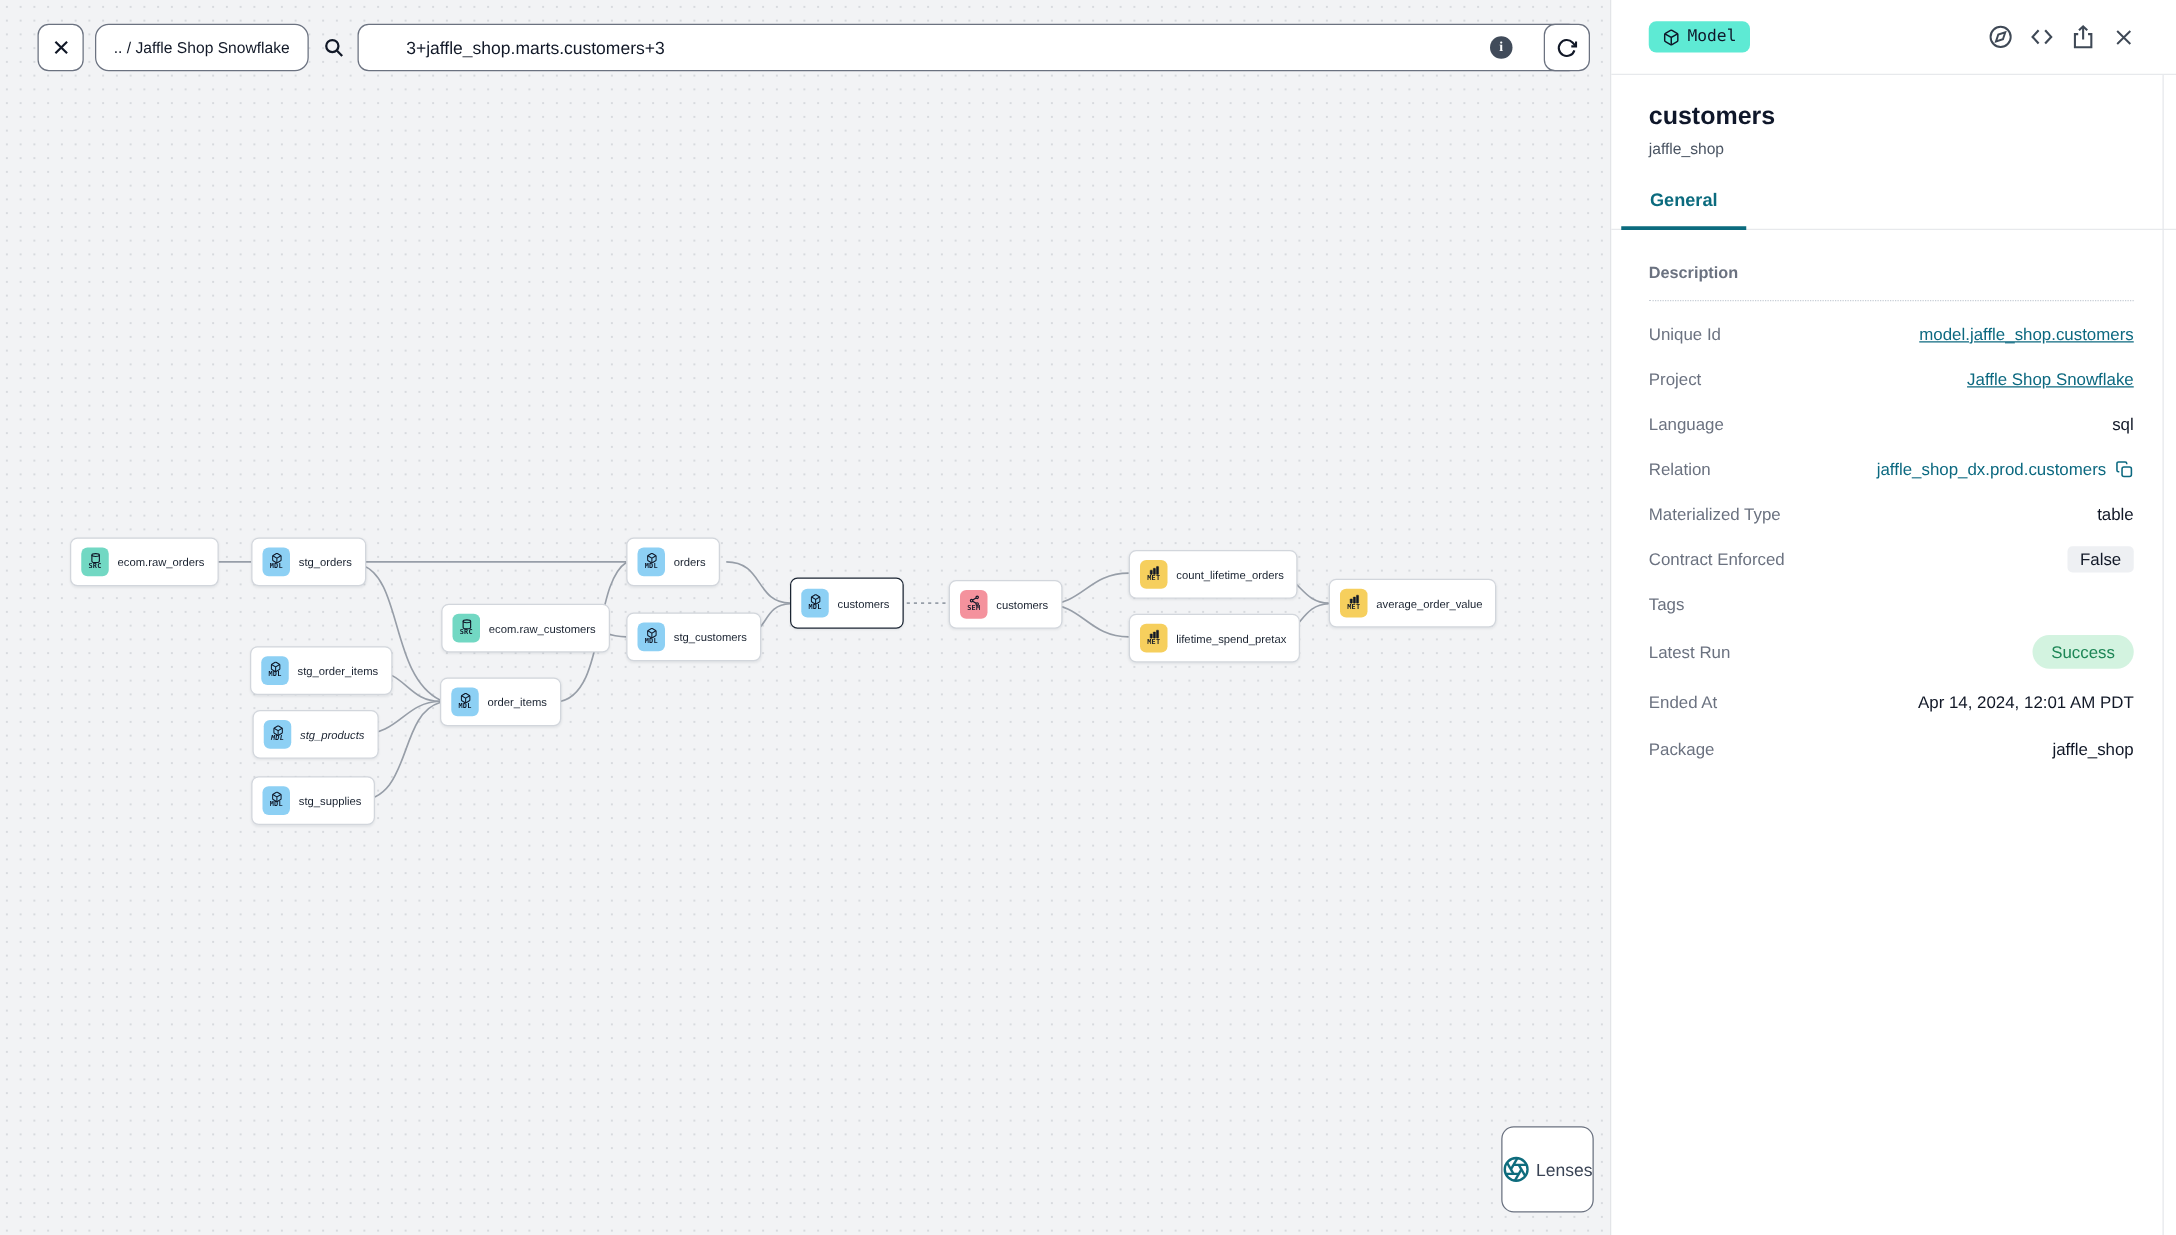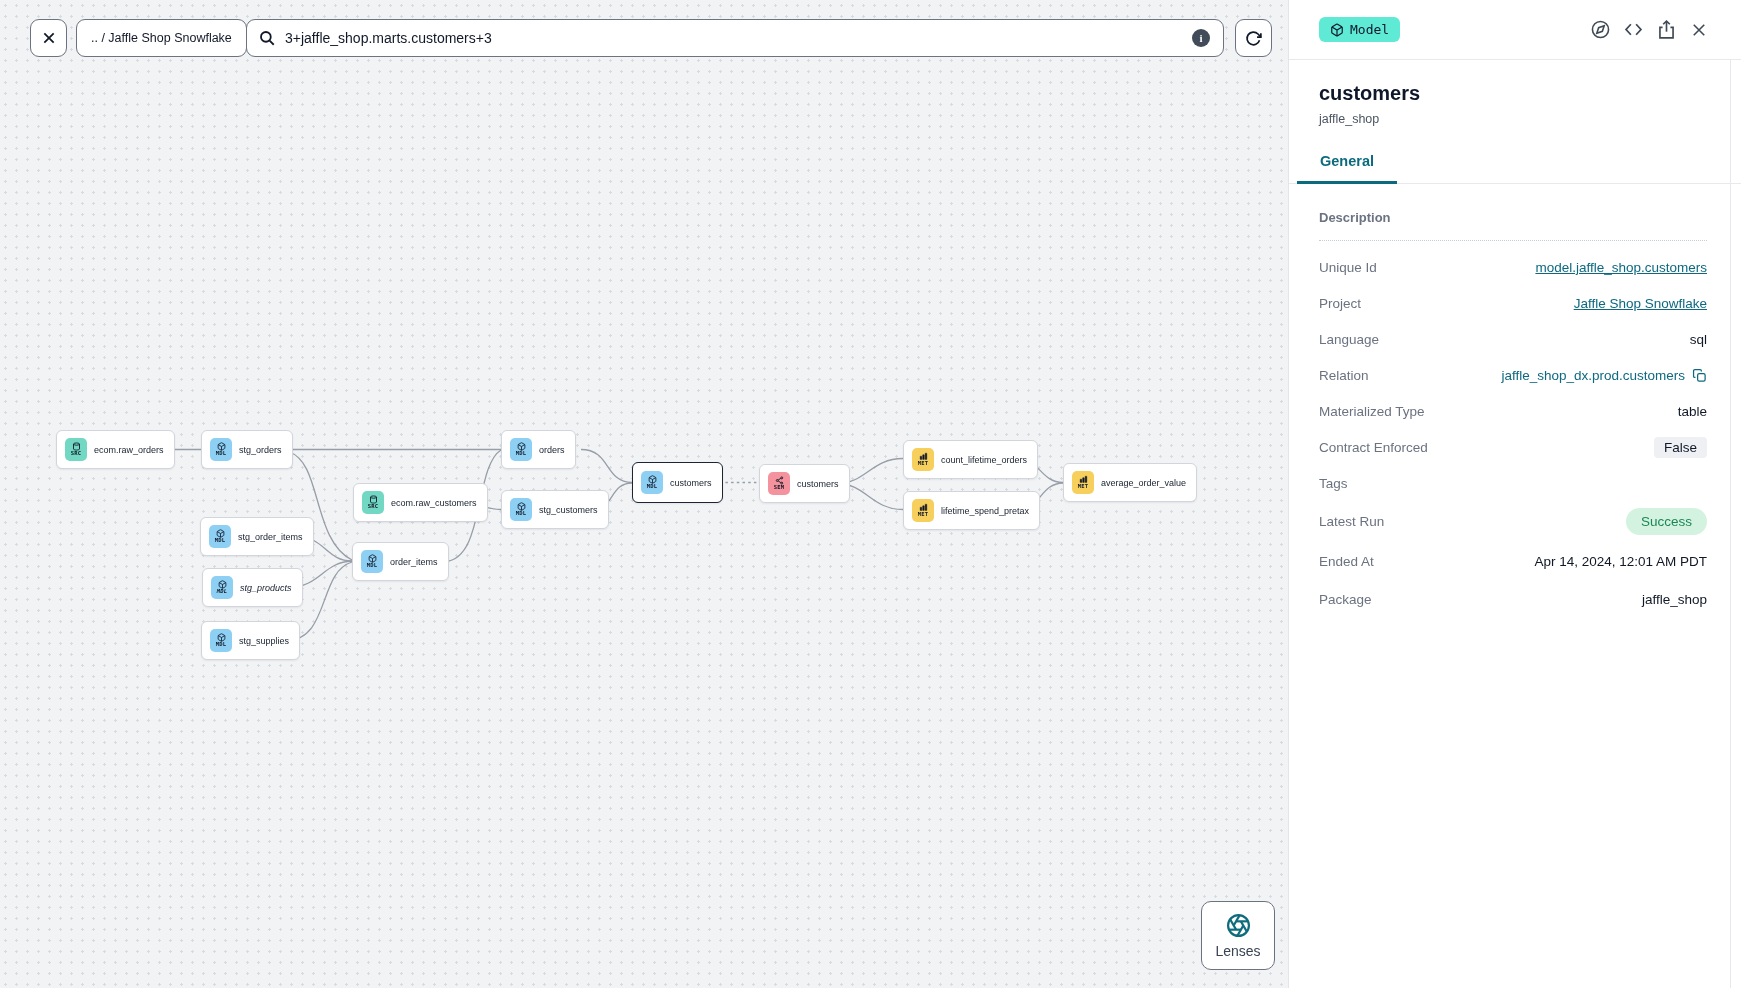--- a/index.html
+++ b/index.html
@@ -30,35 +30,35 @@
   .k-mdl .nbadge { background:#8dd0f4; }
   .k-sem .nbadge { background:#f4929d; }
   .k-met .nbadge { background:#f6cf5d; }
 
   
   .tbtn { position:absolute; top:19px; height:38px; background:#fff;
     border:1.5px solid #6b7280; border-radius:9px; display:flex; align-items:center;
     justify-content:center; cursor:pointer; }
   .tbtn svg { stroke:#111827; }
   .btn-close { left:30px; width:37px; }
-  .breadcrumb { left:76px; padding:0 14px; font-size:12.5px; color:#111827; }
+  .breadcrumb { left:76px; padding:0 14px; font-size:12.5px; color:#111827;border-radius:11px; }
   .searchwrap { position:absolute; left:246px; top:19px; width:978px; height:38px; }
   .searchwrap input { width:100%; height:100%; border:1.5px solid #6b7280; border-radius:9px;
     background:#fff; padding:0 44px 0 38px; font-size:14px; color:#111827;
-    font-family:"Liberation Sans", sans-serif; outline:none; }
+    font-family:"Liberation Sans", sans-serif; outline:none;margin-left:40px; }
   .searchwrap .mag { position:absolute; left:12px; top:10px; }
   .info-ic { position:absolute; right:14px; top:10px; width:18px; height:18px;
     border-radius:50%; background:#414b5a; color:#fff; font-size:11px; font-weight:bold;
     display:flex; align-items:center; justify-content:center; cursor:pointer;
     font-family:"Liberation Serif", serif; }
   .btn-refresh { left:1235px; width:37px; }
 
   .lenses { position:absolute; left:1201px; top:901px; width:74px; height:69px;
     background:#fff; border:1.5px solid #6b7280; border-radius:10px;
-    display:flex; flex-direction:column; align-items:center; justify-content:center;
+    display:flex; flex-direction:row; align-items:center; justify-content:center;
     gap:5px; cursor:pointer; }
   .lenses svg { stroke:#0e6c7d; }
   .lenses .llabel { font-size:14px; color:#394354; }
 
   
   .panel { position:absolute; left:1288px; top:0; width:453px; height:988px;
     background:#fff; border-left:1px solid #e3e5e8; }
   .panel-header { height:60px; display:flex; align-items:center; justify-content:space-between;
     padding:0 31px 0 30px; border-bottom:1px solid #e7e9ec; }
   .type-badge { display:inline-flex; align-items:center; gap:6px; background:#5eead4;

